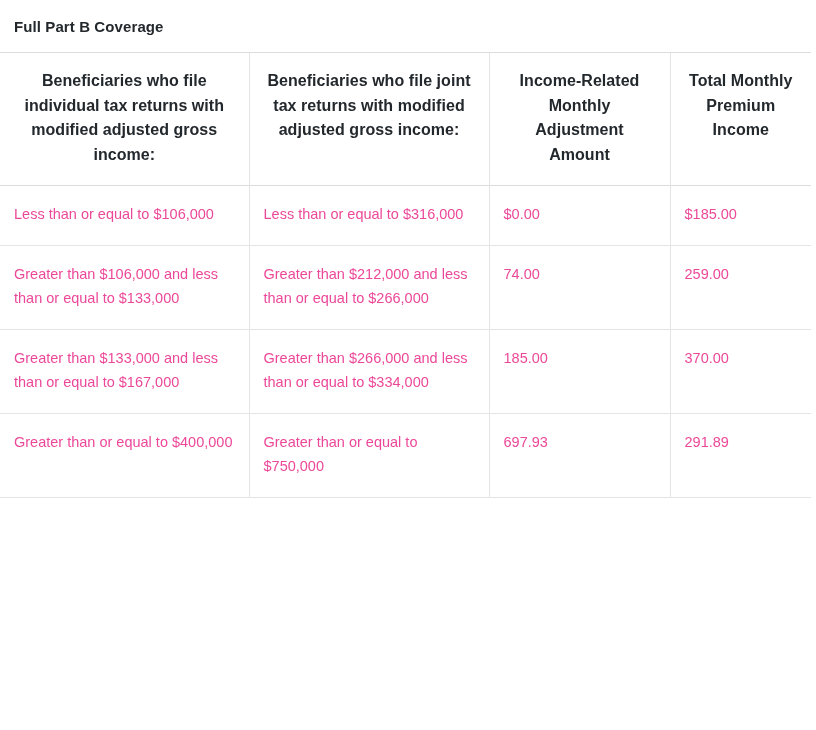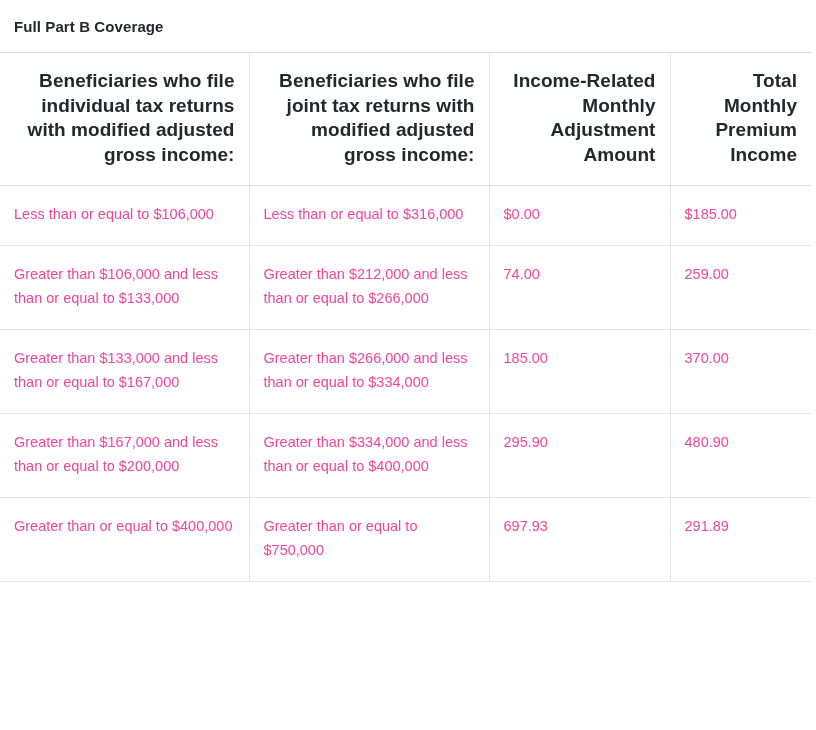--- a/index.html
+++ b/index.html
@@ -43,25 +43,25 @@
     text-align: left;
     vertical-align: middle;
     letter-spacing: 0.1px;
   }
 
   
   thead th {
     padding: 16px 14px 18px 14px;
     border-bottom: 1px solid #dcdcdc;
     border-right: 1px solid #e4e4e4;
-    font-size: 19px;
+    font-size: 16px;
     font-weight: bold;
     line-height: 24.5px;
     color: #23282d;
-    text-align: right;
+    text-align: center;
     vertical-align: top;
     letter-spacing: 0.05px;
   }
   thead th:last-child { border-right: none; }
 
   
   tbody td {
     padding: 16px 14px 18px 14px;
     border-bottom: 1px solid #e4e4e4;
     border-right: 1px solid #e4e4e4;
@@ -123,26 +123,20 @@
         <td>74.00</td>
         <td>259.00</td>
       </tr>
       <tr>
         <td>Greater than $133,000 and less than or equal to $167,000</td>
         <td>Greater than $266,000 and less than or equal to $334,000</td>
         <td>185.00</td>
         <td>370.00</td>
       </tr>
       <tr>
-        <td>Greater than $167,000 and less than or equal to $200,000</td>
-        <td>Greater than $334,000 and less than or equal to $400,000</td>
-        <td>295.90</td>
-        <td>480.90</td>
-      </tr>
-      <tr>
         <td>Greater than or equal to $400,000</td>
         <td>Greater than or equal to $750,000</td>
         <td>697.93</td>
         <td>291.89</td>
       </tr>
     </tbody>
   </table>
 
 </div>
 

